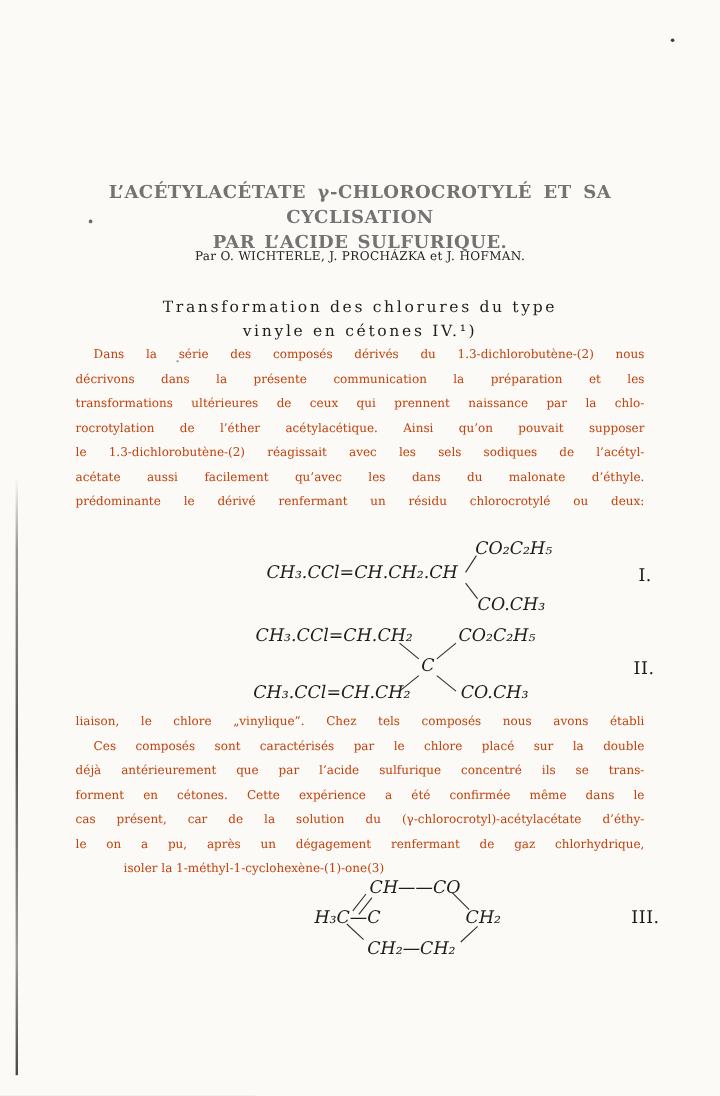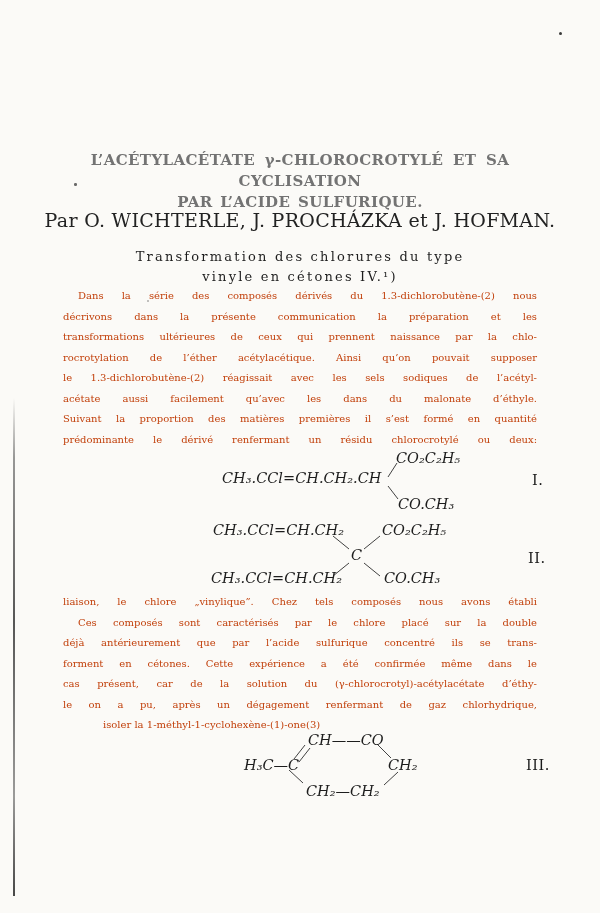--- a/index.html
+++ b/index.html
@@ -26,21 +26,21 @@
     letter-spacing: 0.4px;
     color: #737373;
   }
   .title .t1 { display: block; word-spacing: 4px; }
   .title .t2 { display: block; word-spacing: 2px; }
 
   .byline {
     position: absolute;
     top: 209px; left: 40px; width: 520px;
     text-align: center;
-    font-size: 19px;
+    font-size: 10px;
     letter-spacing: 0.3px;
     color: #222;
   }
 
   .subtitle {
     position: absolute;
     top: 247px; left: 40px; width: 520px;
     text-align: center;
     font-size: 13px;
     line-height: 20px;
@@ -94,21 +94,21 @@
   
   .f2-tl    { left: 153px; top: 2px; }
   .f2-tr    { left: 322px; top: 2px; }
   .f2-c     { left: 291px; top: 27px; }
   .f2-bl    { left: 151px; top: 50px; }
   .f2-br    { left: 324px; top: 50px; }
   .f2-label { left: 468px; top: 30px; }
 
   
   .f3-top    { left: 248px; top: 2px; }
-  .f3-left   { left: 184px; top: 27px; }
+  .f3-left   { left: 202px; top: 27px; }
   .f3-right  { left: 328px; top: 27px; }
   .f3-bottom { left: 246px; top: 53px; }
   .f3-label  { left: 466px; top: 27px; }
 
   
   .scan-edge {
     position: absolute;
     left: 13px; top: 398px;
     width: 1.5px; height: 498px;
     background: linear-gradient(to bottom,
@@ -140,21 +140,20 @@
     <span>vinyle en cétones IV.¹)</span>
   </div>
 
   <div class="para para-1">
     <span class="jline first">Dans la série des composés dérivés du 1.3-dichlorobutène-(2) nous</span>
     <span class="jline">décrivons dans la présente communication la préparation et les</span>
     <span class="jline">transformations ultérieures de ceux qui prennent naissance par la chlo-</span>
     <span class="jline">rocrotylation de l’éther acétylacétique. Ainsi qu’on pouvait supposer</span>
     <span class="jline">le 1.3-dichlorobutène-(2) réagissait avec les sels sodiques de l’acétyl-</span>
     <span class="jline">acétate aussi facilement qu’avec les dans du malonate d’éthyle.</span>
-    <span class="jline">Suivant la proportion des matières premières il s’est formé en quantité</span>
     <span class="jline">prédominante le dérivé renfermant un résidu chlorocrotylé ou deux:</span>
   </div>
 
   <div class="formula formula-1">
     <svg width="500" height="72">
       <line class="bond" x1="328" y1="27" x2="337" y2="13"></line>
       <line class="bond" x1="328" y1="36" x2="338" y2="49"></line>
     </svg>
     <span class="frag f1-top">CO₂C₂H₅</span>
     <span class="frag f1-chain">CH₃.CCl=CH.CH₂.CH</span>

